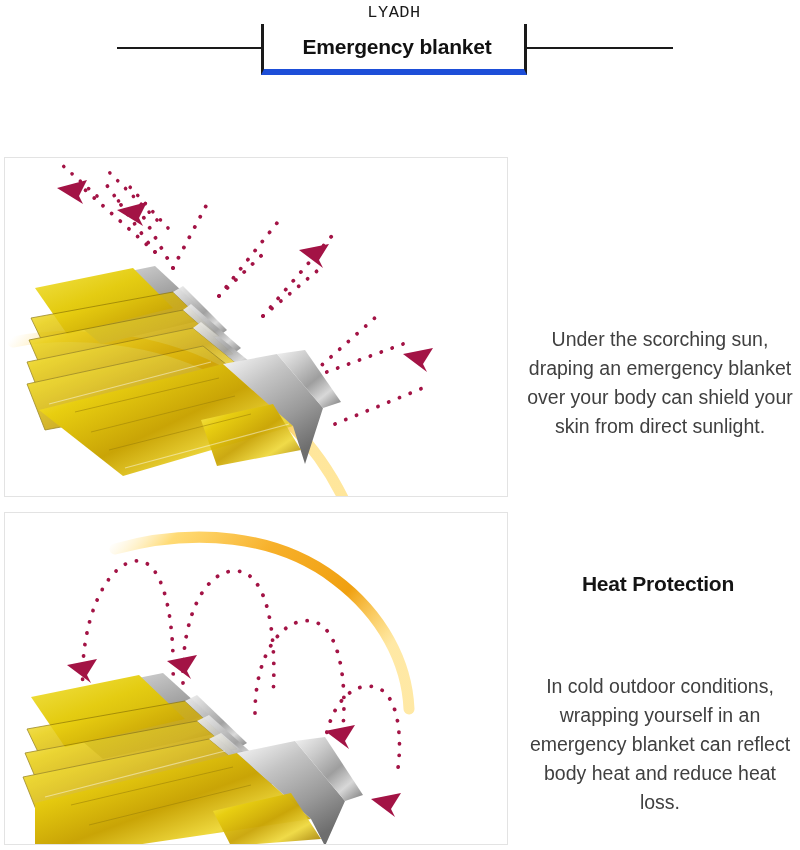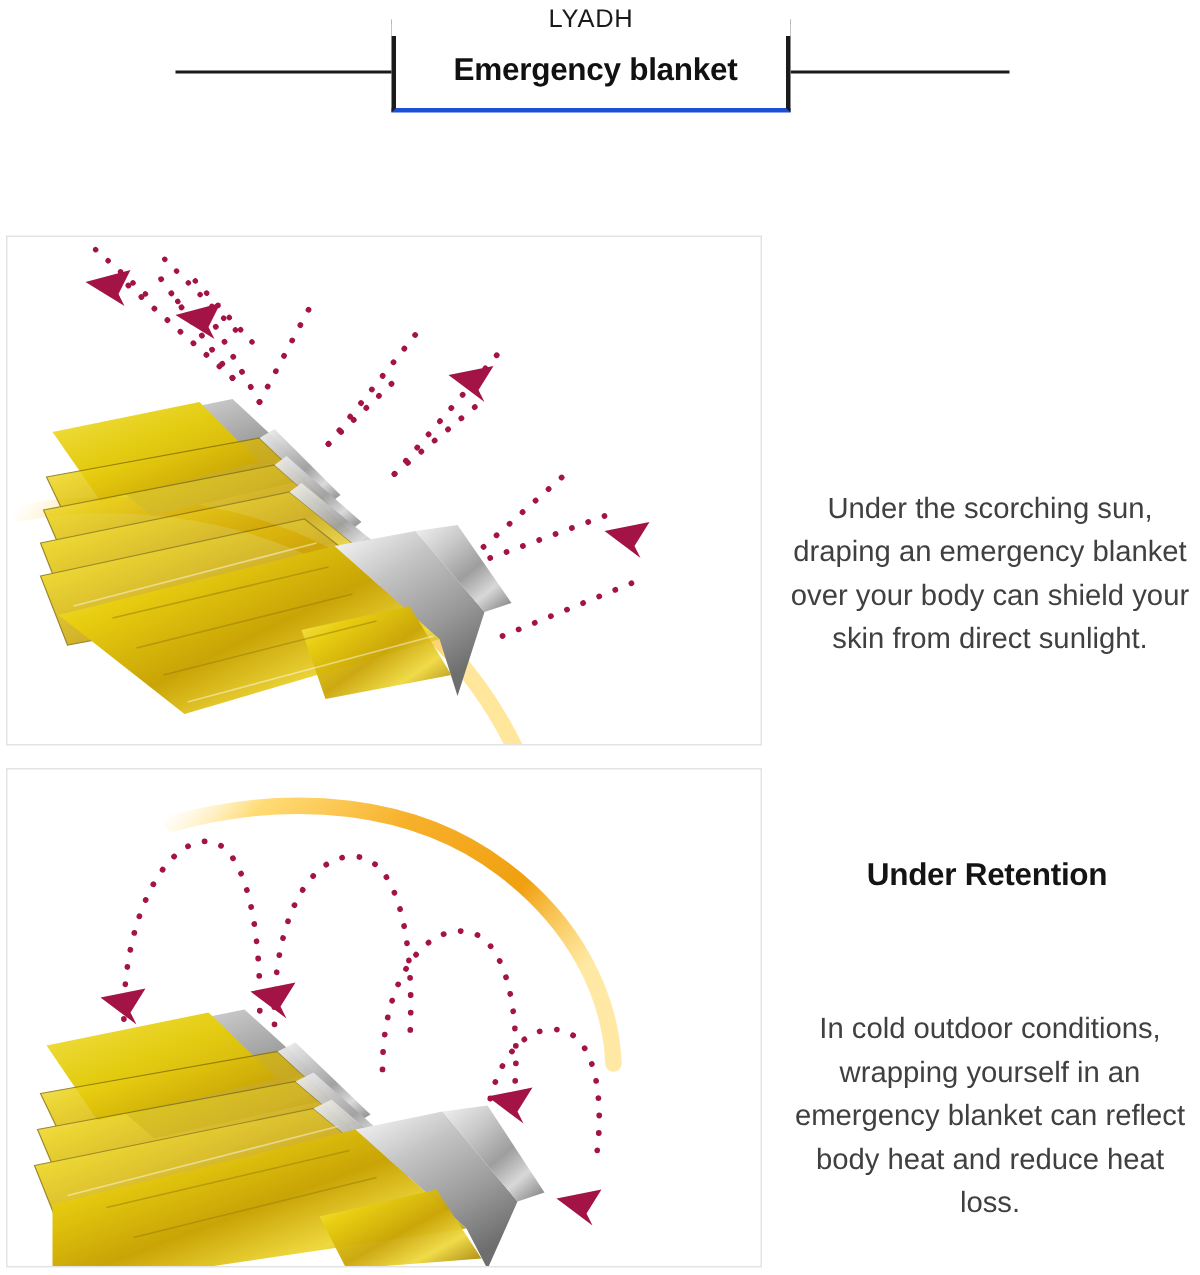--- a/index.html
+++ b/index.html
@@ -34,40 +34,40 @@
 
   .title-box {
     position: absolute;
     left: 261px;
     top: 13px;
     width: 266px;
     height: 62px;
     box-sizing: border-box;
     border-left: 3px solid #1a1a1a;
     border-right: 3px solid #1a1a1a;
-    border-bottom: 3px solid #1d4ed8;
+    border-bottom: 6px solid #1d4ed8;
     background: #ffffff;
   }
   .title-box-top-left,
   .title-box-top-right {
     position: absolute;
     top: 13px;
     height: 3px;
     background: #1a1a1a;
   }
   .title-box-top-left  { left: 261px;  width: 62px; }
   .title-box-top-right { left: 465px;  width: 62px; }
 
   .brand {
     position: absolute;
     left: 261px;
     top: 2px;
     width: 266px;
     text-align: center;
-    font-family: Liberation Sans, sans-serif;
+    font-family: Liberation Mono, monospace;
     font-size: 17px;
     letter-spacing: 0.5px;
     color: #1a1a1a;
     background: #ffffff;
     line-height: 22px;
     z-index: 3;
   }
   .title-text {
     position: absolute;
     left: 0;
@@ -351,16 +351,16 @@
           <path d="M84,312 L246,272"></path>
         </g>
         <g stroke="#ffffff" stroke-width="1.2" opacity="0.45" fill="none">
           <path d="M40,284 L220,238"></path>
         </g>
       </g>
     </svg>
   </div>
 
   <div class="text-panel">
-    <div class="feature-heading">Under Retention</div>
+    <div class="feature-heading">Heat Protection</div>
     <div class="feature-body">In cold outdoor conditions, wrapping yourself in an emergency blanket can reflect body heat and reduce heat loss.</div>
   </div>
 </div>
 
 </body></html>

